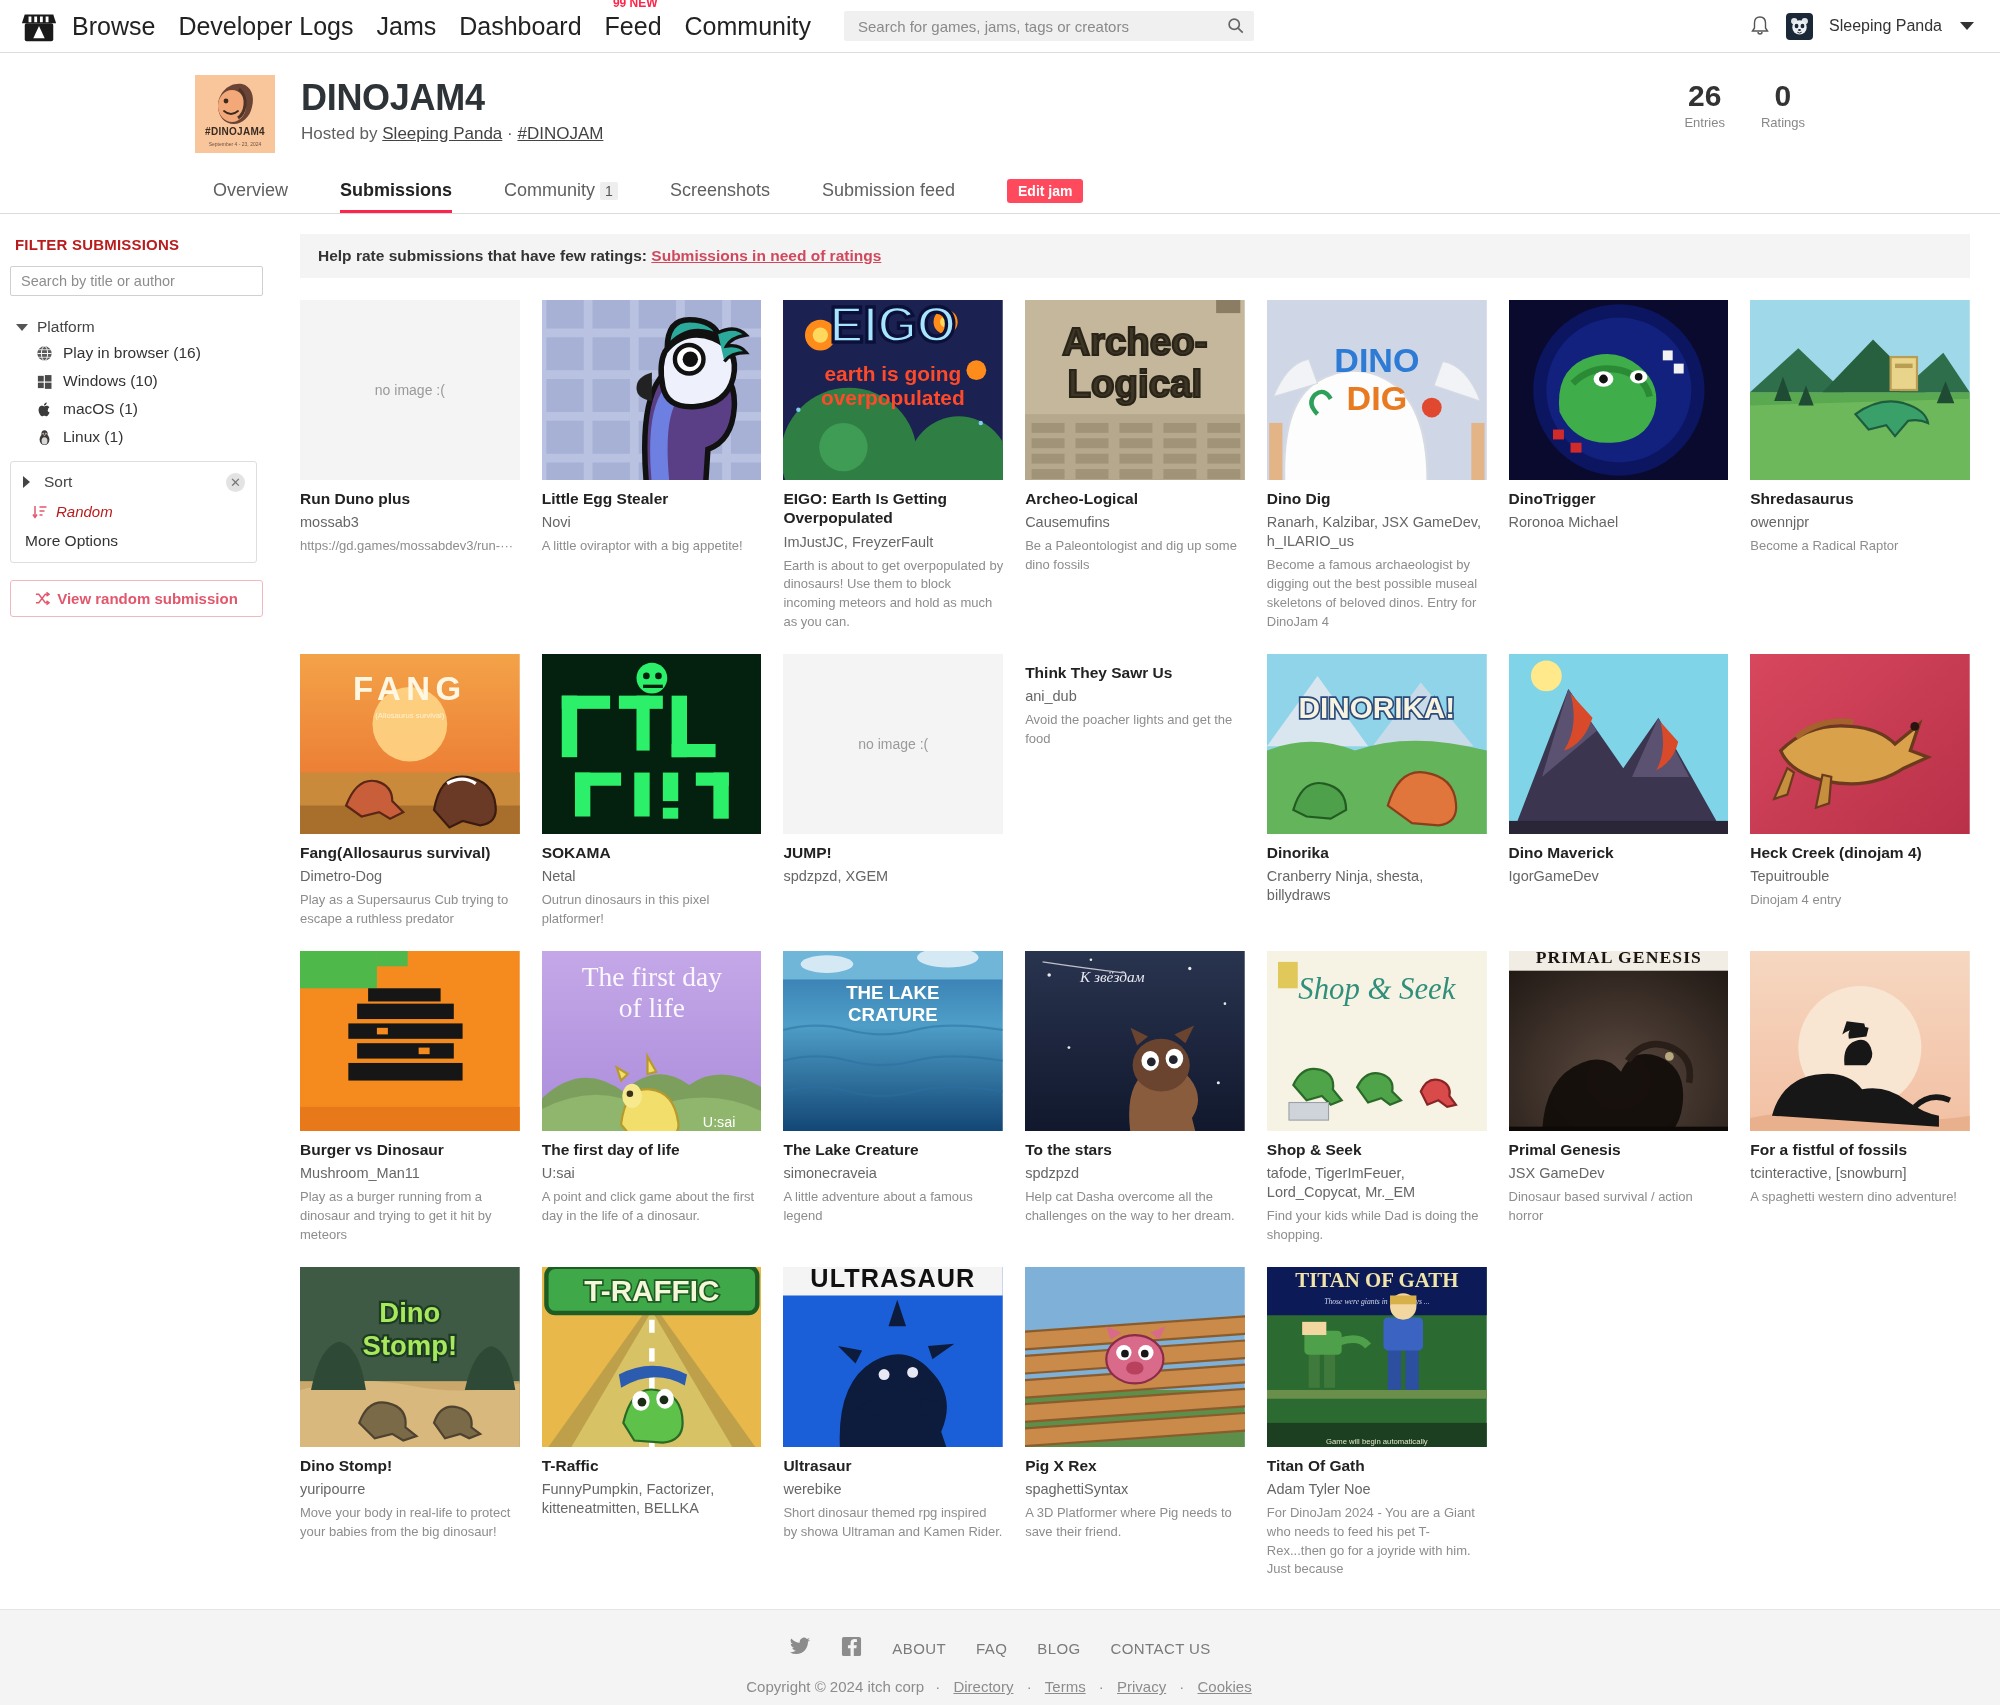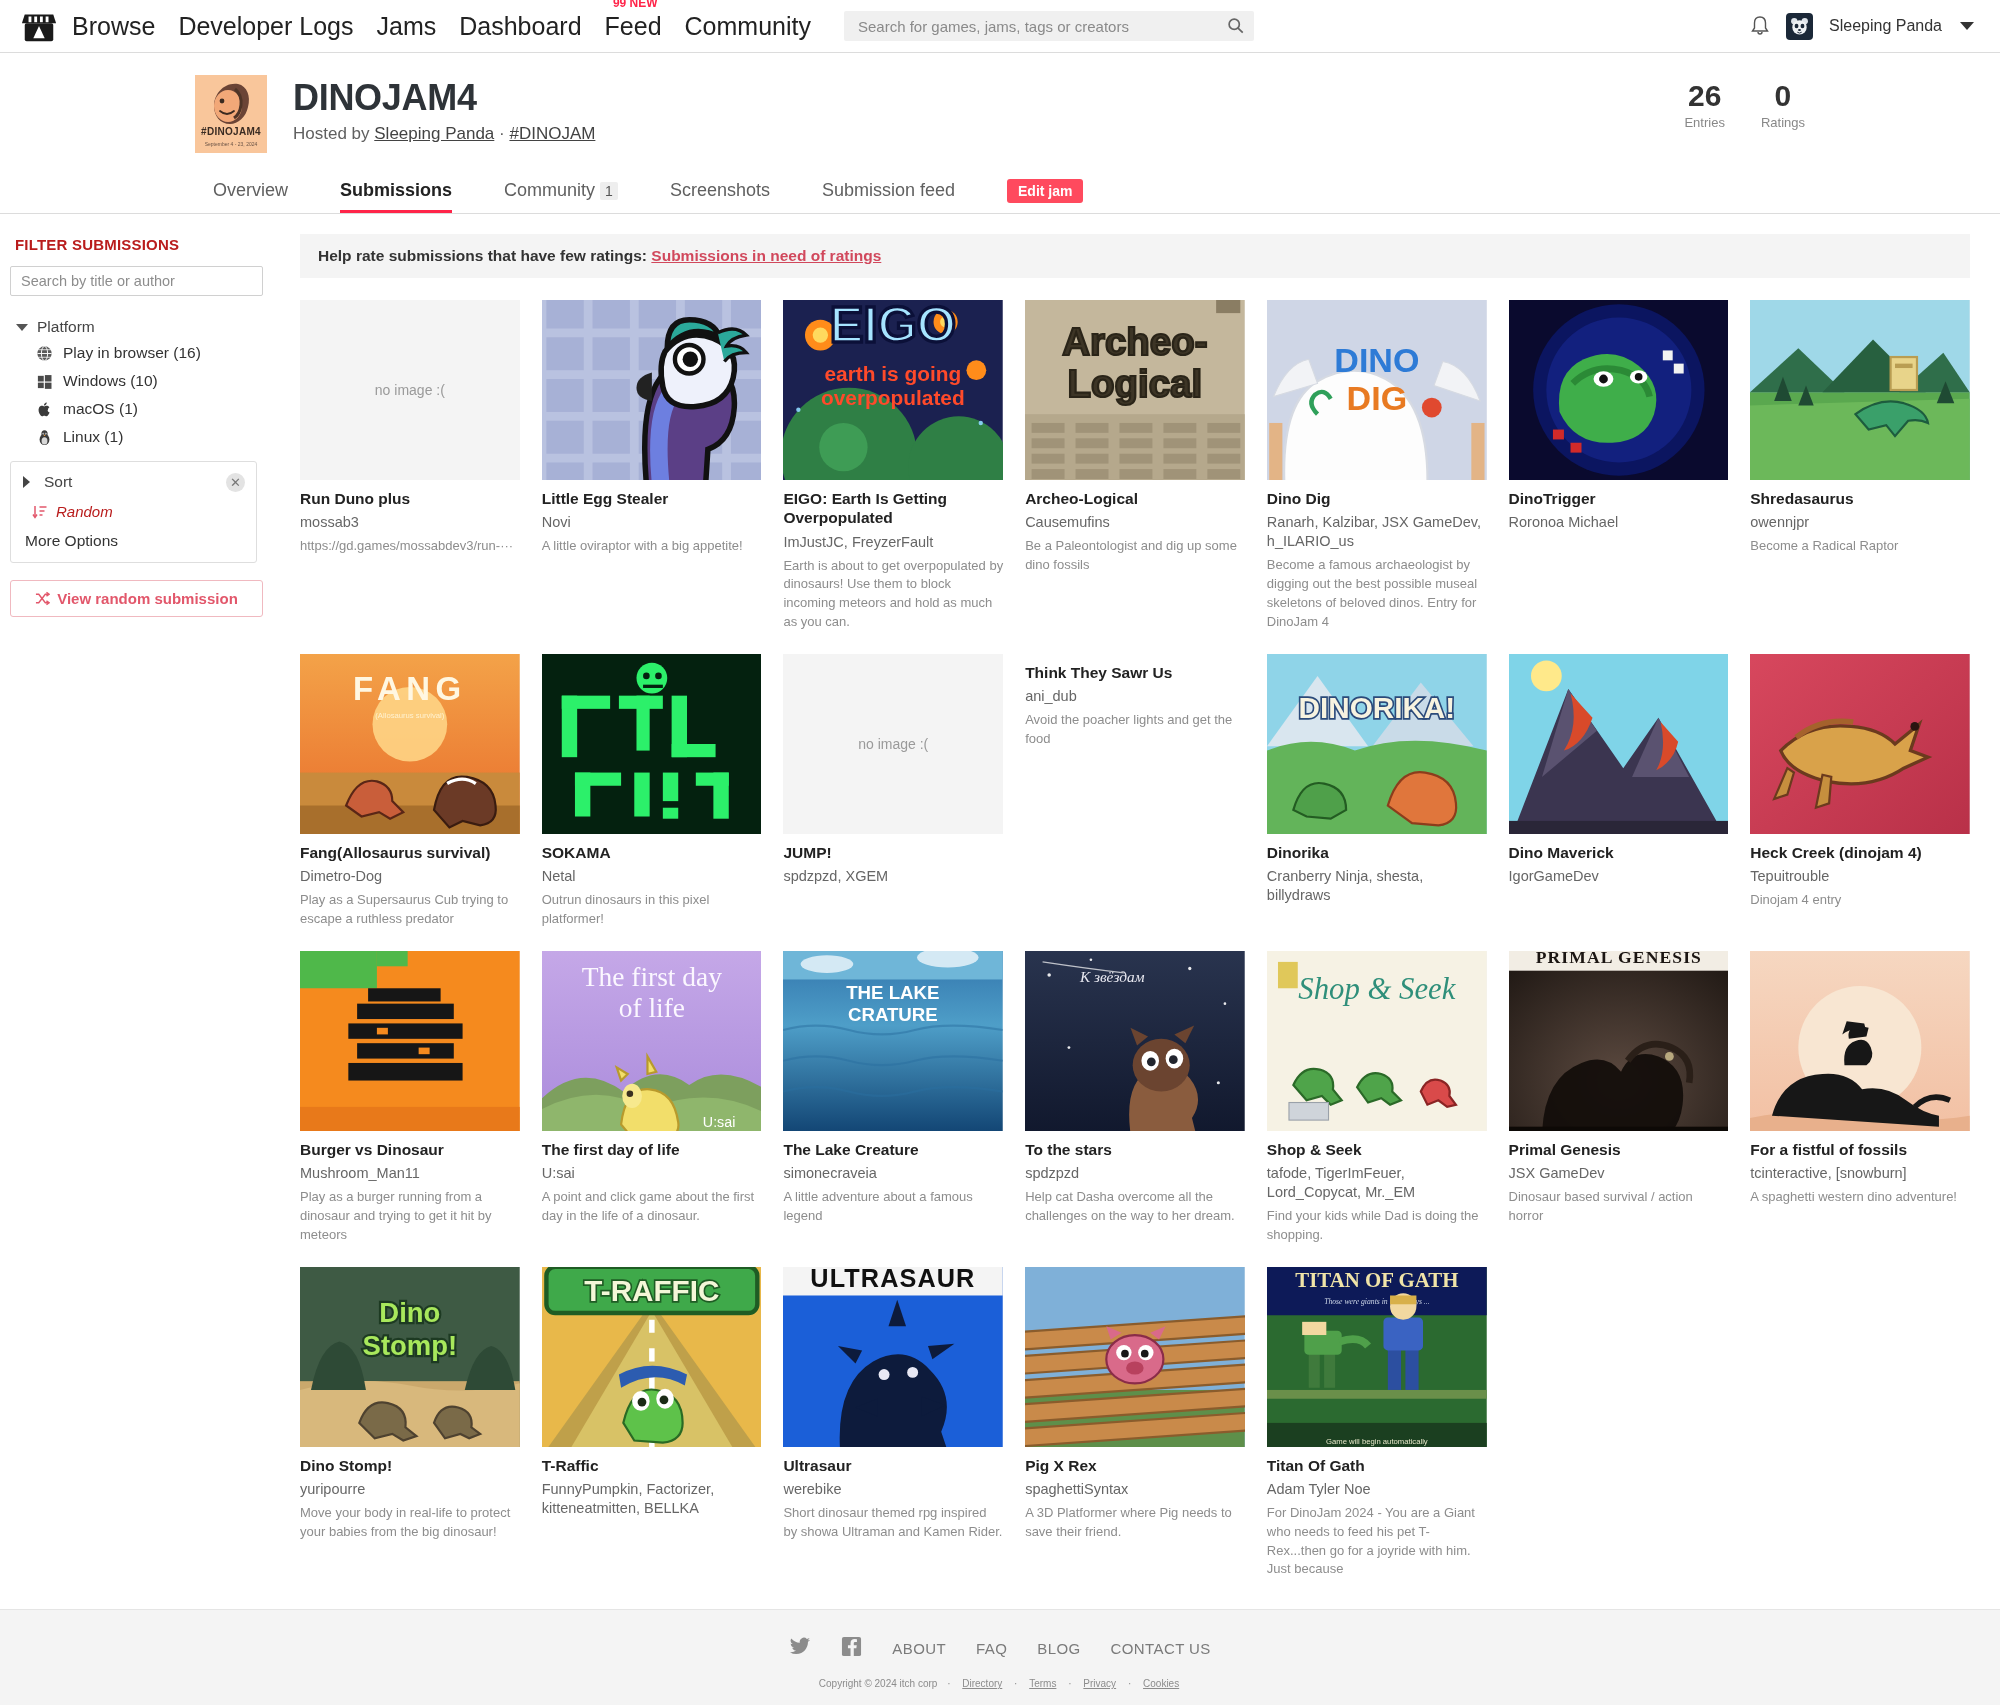--- a/index.html
+++ b/index.html
@@ -47,21 +47,21 @@
     width:27px; height:27px; border-radius:4px; background:#1b2838;
     display:flex; align-items:center; justify-content:center;
   }
   .user-name{ font-size:16px; color:#333; }
   .caret-down{ width:0;height:0; border-left:7px solid transparent;border-right:7px solid transparent;border-top:8px solid #333; margin-left:2px;}
 
   
   .jam-header{ padding:22px 0 0 0; background:#fff; }
   .jam-inner{ width:1610px; margin:0 auto; display:flex; align-items:flex-start; }
   .jam-cover{
-    width:72px;height:78px;background:#f9c69b;flex:none;margin-right:26px;
+    width:80px;height:78px;background:#f9c69b;flex:none;margin-right:26px;
     position:relative; overflow:hidden;
   }
   .jam-cover .cov-face{
     position:absolute;left:50%;top:38%;transform:translate(-50%,-50%);
     width:46px;height:50px;
   }
   .jam-cover .cov-txt{
     position:absolute;left:0;right:0;bottom:16px;text-align:center;
     font-size:10px;font-weight:bold;color:#3a2b22;letter-spacing:.3px;
   }
@@ -149,21 +149,21 @@
   .c-author{ font-size:14.5px; color:#666; line-height:1.3; margin-bottom:5px; }
   .c-desc{ font-size:13px; color:#8d8d8d; line-height:1.45; }
 
   
   .footer{
     margin-top:30px; border-top:1px solid #e5e5e5; background:#f4f4f4;
     padding:26px 0 34px; text-align:center;
   }
   .foot-links{ display:flex; align-items:center; justify-content:center; gap:30px; margin-bottom:18px;}
   .foot-links a{ font-size:15px; color:#7a7a7a; text-decoration:none; letter-spacing:.4px;}
-  .foot-copy{ font-size:10px; color:#8c8c8c;margin-top:6px; }
+  .foot-copy{ font-size:15px; color:#8c8c8c;margin-top:6px; }
   .foot-copy a{ color:#8c8c8c; text-decoration:underline; margin:0 2px;}
   .foot-copy .dot{ margin:0 7px; }
 </style>
 </head>
 <body>
 
 <div class="topnav">
   <a class="itch-logo" href="#">
     <svg viewBox="0 0 40 40">
       <path d="M5 8 L35 8 L38 17 L2 17 Z" fill="#1a1a1a"></path>

